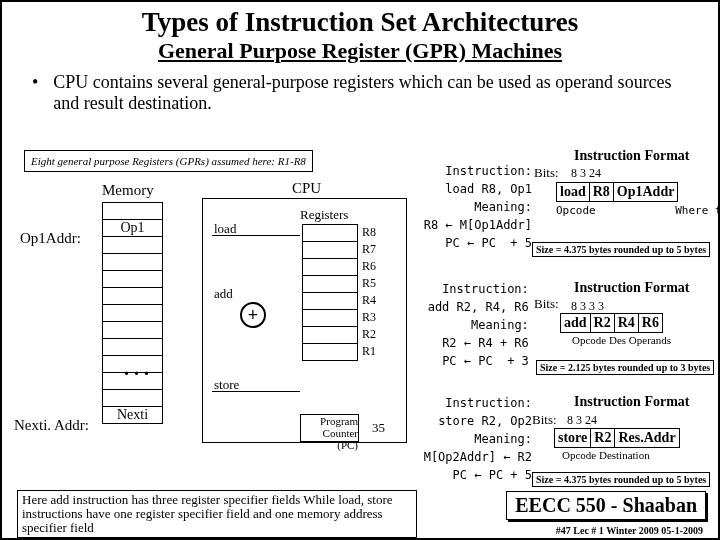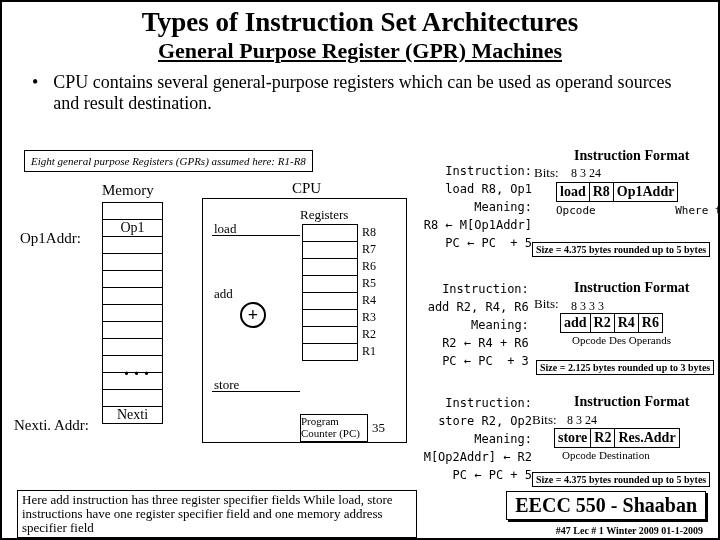--- a/index.html
+++ b/index.html
@@ -20,21 +20,21 @@
   .cpu-box { position: absolute; left: 200px; top: 196px; width: 205px; height: 245px; border: 1px solid #000; }
   .reg-label { position: absolute; left: 298px; top: 205px; font-size: 13px; }
   .reg-table { position: absolute; left: 300px; top: 222px; border-collapse: collapse; }
   .reg-table td { border: 1px solid #000; width: 55px; height: 17px; }
   .reg-names { position: absolute; left: 360px; top: 222px; font-size: 12px; line-height: 17px; }
   .op-label { position: absolute; font-size: 13px; }
   .op-load { left: 212px; top: 219px; }
   .op-add { left: 212px; top: 284px; }
   .op-store { left: 212px; top: 375px; }
   .plus-circle { position: absolute; left: 238px; top: 300px; width: 26px; height: 26px; border: 2px solid #000; border-radius: 50%; text-align: center; line-height: 22px; font-size: 18px; font-weight: bold; }
-  .pc-box { position: absolute; left: 298px; top: 412px; width: 68px; height: 28px; border: 1px solid #000; font-size: 11px; text-align: left; padding-top: 0px; line-height: 12px; }
+  .pc-box { position: absolute; left: 298px; top: 412px; width: 59px; height: 28px; border: 1px solid #000; font-size: 11px; text-align: right; padding-top: 0px; line-height: 12px; }
   .pc-24 { position: absolute; left: 370px; top: 418px; font-size: 13px; }
   .instr-block { position: absolute; font-size: 12px; line-height: 18px; text-align: right; }
   .ib1 { left: 400px; top: 160px; }
   .ib2 { left: 404px; top: 278px; }
   .ib3 { left: 400px; top: 392px; }
   .fmt-title { position: absolute; font-size: 14px; font-weight: bold; }
   .ft1 { left: 572px; top: 146px; }
   .ft2 { left: 572px; top: 278px; }
   .ft3 { left: 572px; top: 392px; }
   .bits-label { position: absolute; font-size: 13px; }
@@ -236,13 +236,13 @@
     <td>Res.Addr</td>
   </tr>
 </tbody>
   </table>
 <div class="sub-labels sl3">Opcode                Destination</div>
 <div class="size-note sn3">Size = 4.375 bytes rounded up to 5 bytes</div>
 
 <div class="footer-note">Here add instruction has three register specifier fields
 While load, store instructions have one register specifier field and one memory address specifier field</div>
 <div class="course">EECC 550 - Shaaban</div>
-<div class="lec-info">#47  Lec # 1  Winter 2009  01-1-2009</div>
+<div class="lec-info">#47  Lec # 1  Winter 2009  05-1-2009</div>
 
 </body></html>

